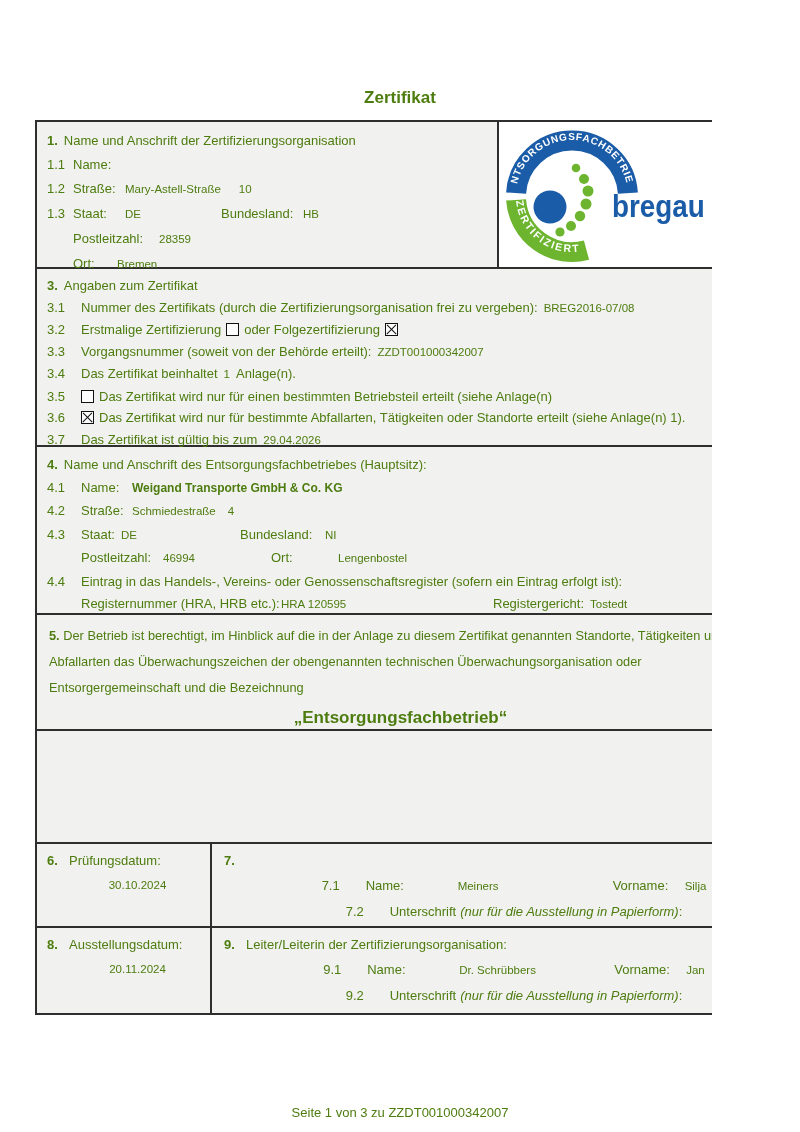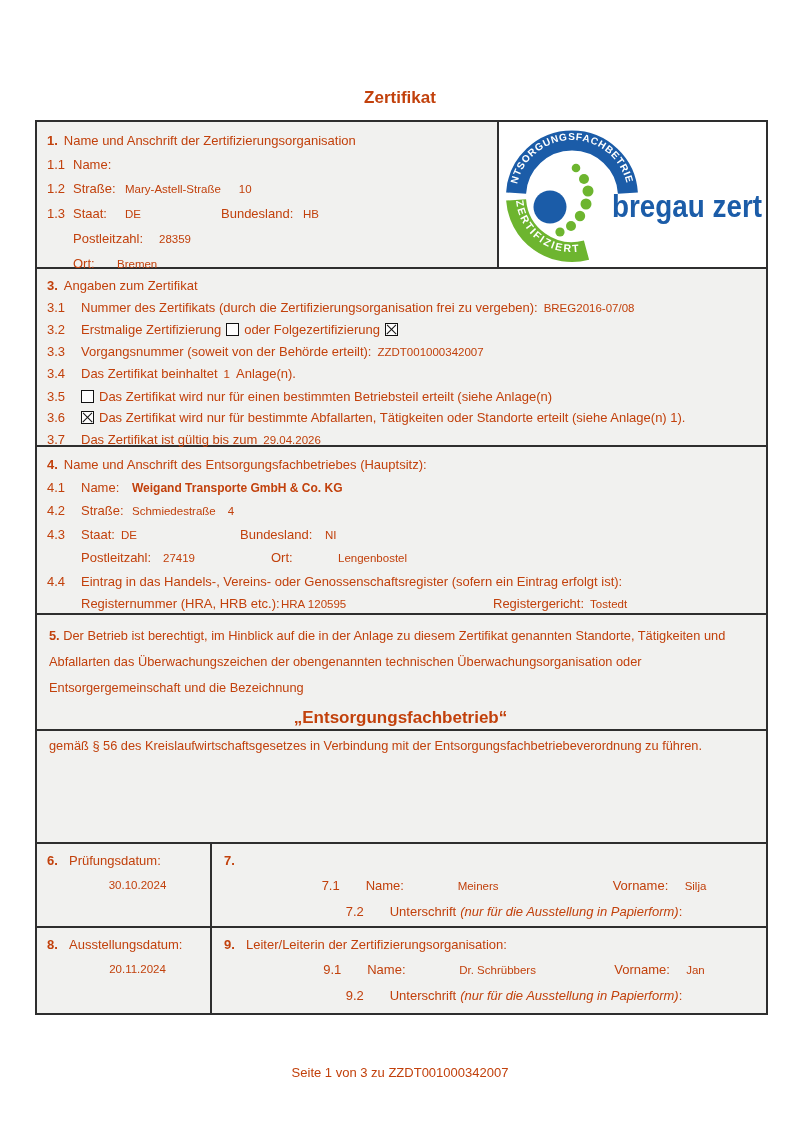--- a/index.html
+++ b/index.html
@@ -1,17 +1,17 @@
 <!DOCTYPE html>
 <html><head>
 <meta charset="utf-8">
 <style>
   html,body{margin:0;padding:0;background:#fff;}
-  .page{position:relative;width:768px;height:1132px;background:#ffffff;
-        font-family:"Liberation Sans",sans-serif;color:#c2410c;overflow:hidden;}
+  .page{position:relative;width:712px;height:1132px;background:#ffffff;
+        font-family:"Liberation Sans",sans-serif;color:#4d7c0f;overflow:hidden;}
   .title{position:absolute;top:88px;left:0;width:800px;text-align:center;
          font-size:17px;font-weight:bold;margin:0;}
   .doc{position:absolute;left:35px;top:120px;width:733px;border:2px solid #2e2e2e;box-sizing:border-box;}
   .row1{height:145px;display:flex;box-sizing:border-box;}
   .cell-s1{width:460px;background:#f1f1ef;box-sizing:border-box;padding:11px 0 0 10px;}
   .cell-logo{flex:1;background:#ffffff;border-left:2px solid #2e2e2e;position:relative;box-sizing:border-box;}
   .rowb{border-top:2px solid #2e2e2e;background:#f1f1ef;box-sizing:border-box;}
   .s3{height:178px;padding:9px 0 0 10px;}
   .s4{height:168px;padding:10px 0 0 10px;}
   .s5{height:116px;padding:8px 14px 2px 12px;}
@@ -48,21 +48,21 @@
   .p5{margin:0;font-size:12.8px;line-height:26px;}
   .desig{text-align:center;font-size:17px;font-weight:bold;margin:7px 0 5px 0;}
   .hline{display:flex;align-items:baseline;font-size:13px;line-height:15px;}
   .hnum{width:22px;flex:none;font-weight:bold;}
   .subrow{margin-top:10px;justify-content:center;}
   .badge{position:absolute;left:1px;top:2px;}
   .arctext{fill:#ffffff;font-weight:bold;font-family:"Liberation Sans",sans-serif;}
   .arc-top-text{font-size:10px;letter-spacing:0.8px;}
   .arc-bot-text{font-size:10.5px;letter-spacing:1.8px;}
   .brand{fill:#1b5ca8;font-weight:bold;font-size:31px;font-family:"Liberation Sans",sans-serif;}
-  .footer{position:absolute;top:1065px;left:0;width:800px;text-align:center;font-size:13px;}
+  .footer{position:absolute;top:1105px;left:0;width:800px;text-align:center;font-size:13px;}
 </style>
 </head>
 <body>
 
 <div class="page">
 
   <h1 class="title">Zertifikat</h1>
 
   <div class="doc">
 
@@ -190,41 +190,40 @@
       <div class="ln">
         <span class="n34">4.3</span>
         <span class="w40">Staat:</span>
         <span class="v w119">DE</span>
         <span class="w85">Bundesland:</span>
         <span class="v">NI</span>
       </div>
       <div class="ln">
         <span class="n34"></span>
         <span class="w82">Postleitzahl:</span>
-        <span class="v w108">27419</span>
+        <span class="v w108">46994</span>
         <span class="w67">Ort:</span>
         <span class="v">Lengenbostel</span>
       </div>
       <div class="ln">
         <span class="n34">4.4</span>
         <span>Eintrag in das Handels-, Vereins- oder Genossenschaftsregister (sofern ein Eintrag erfolgt ist):</span>
       </div>
       <div class="ln">
         <span class="n34"></span>
         <span class="w200">Registernummer (HRA, HRB etc.):</span>
         <span class="v w212">HRA 120595</span>
         <span class="mr6">Registergericht:</span>
         <span class="v">Tostedt</span>
       </div>
     </div>
 
     <div class="rowb s5">
       <p class="p5"><span class="b">5.</span> <span>Der Betrieb ist berechtigt, im Hinblick auf die in der Anlage zu diesem Zertifikat genannten Standorte, Tätigkeiten und Abfallarten das Überwachungszeichen der obengenannten technischen Überwachungsorganisation oder Entsorgergemeinschaft und die Bezeichnung</span></p>
       <div class="desig">„Entsorgungsfachbetrieb“</div>
-      <p class="p5">gemäß § 56 des Kreislaufwirtschaftsgesetzes in Verbindung mit der Entsorgungsfachbetriebeverordnung zu führen.</p>
     </div>
 
     <div class="rowb sempty"></div>
 
     <div class="rowb r67">
       <div class="cell-left">
         <div class="hline">
           <span class="hnum">6.</span>
           <span>Prüfungsdatum:</span>
         </div>

